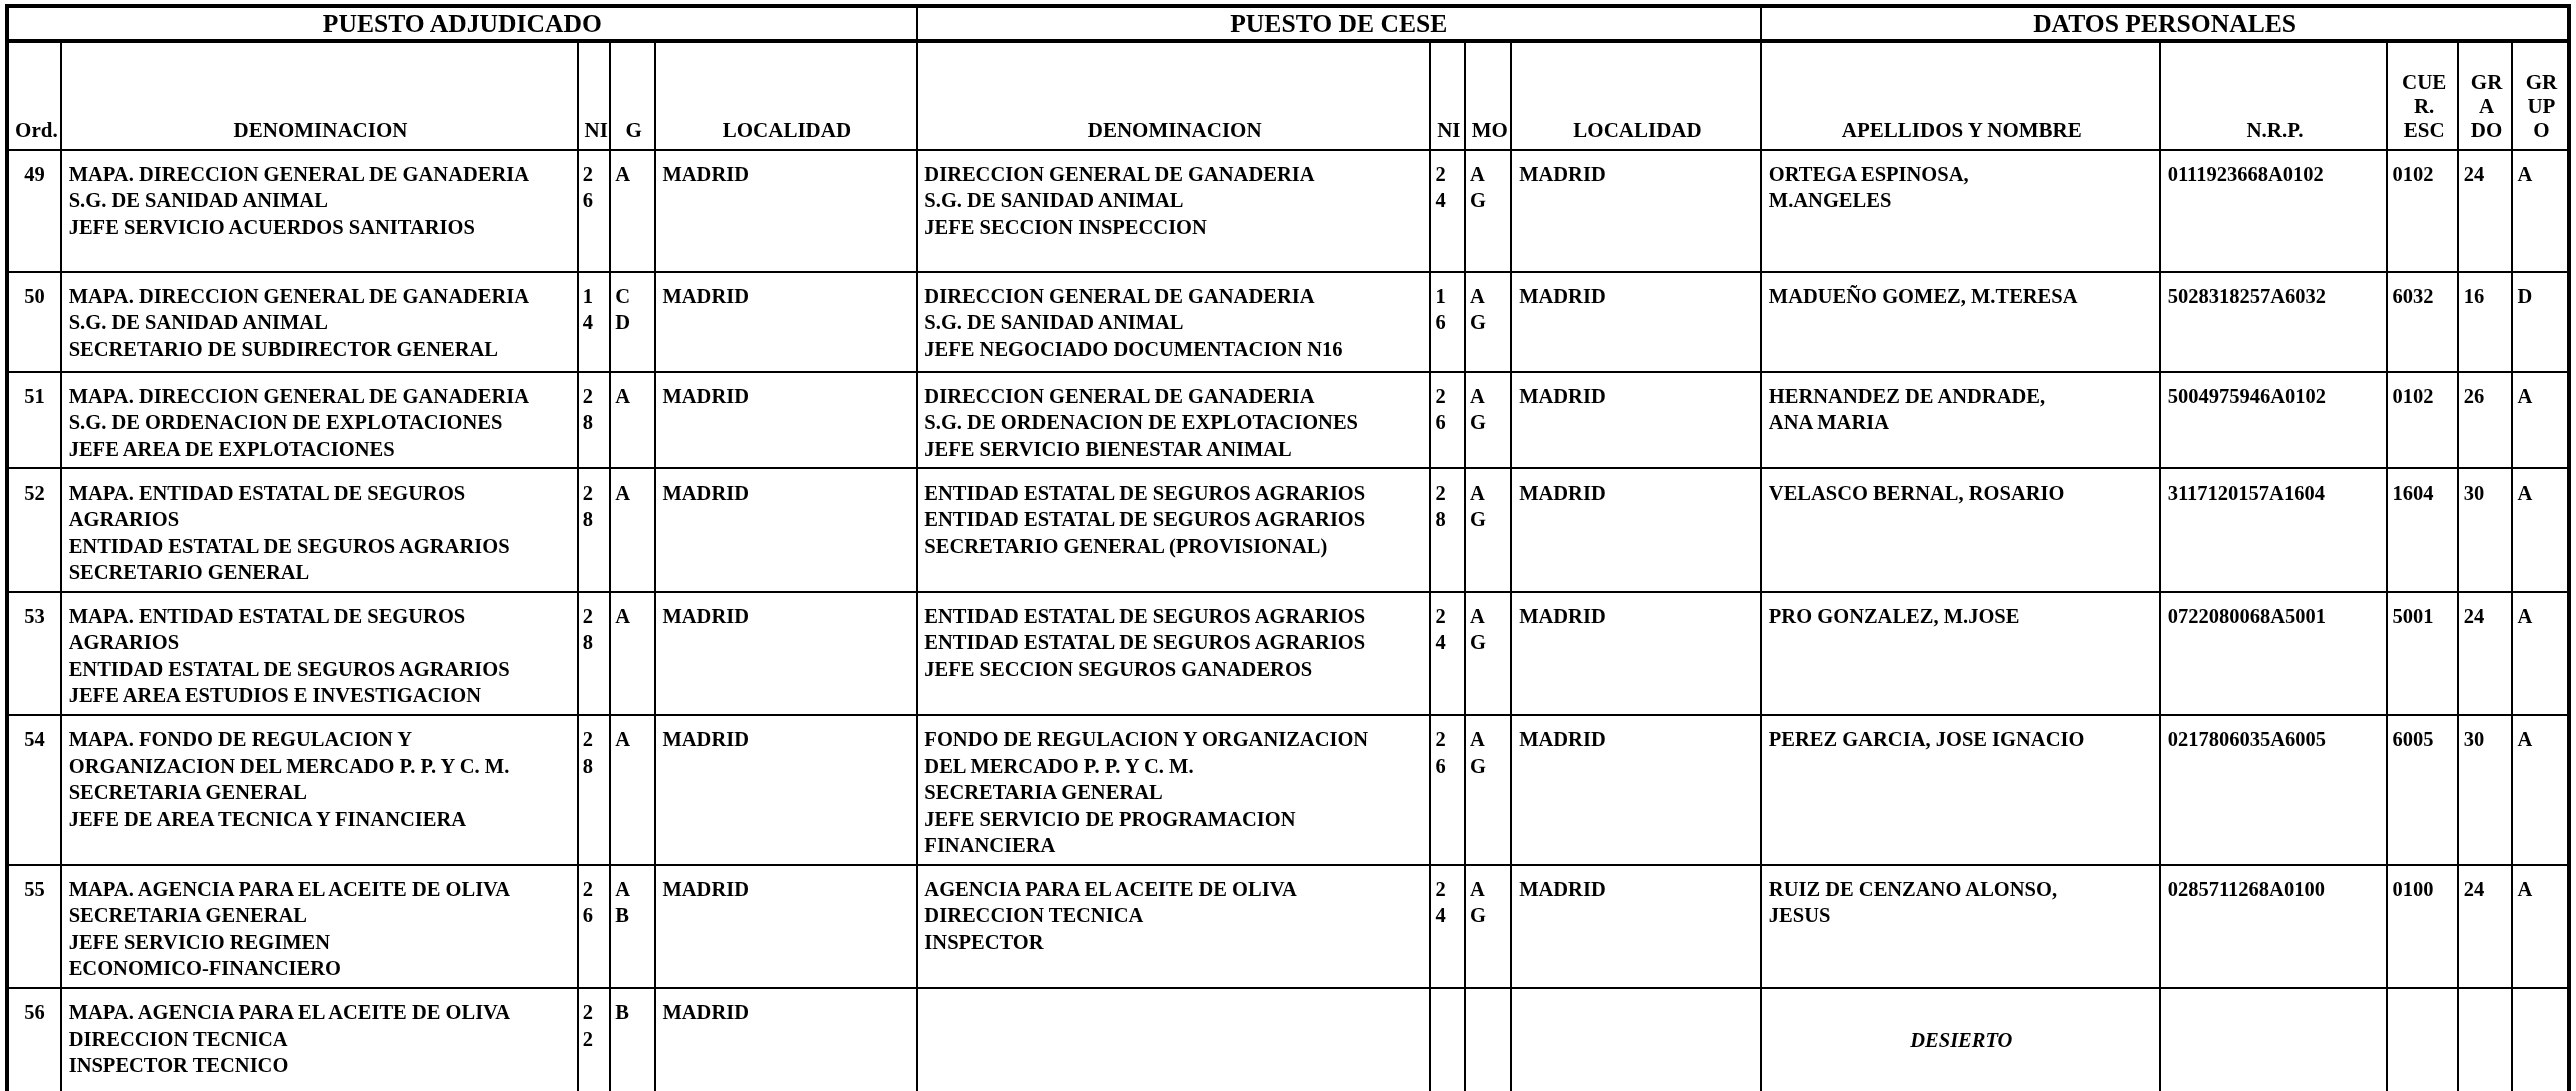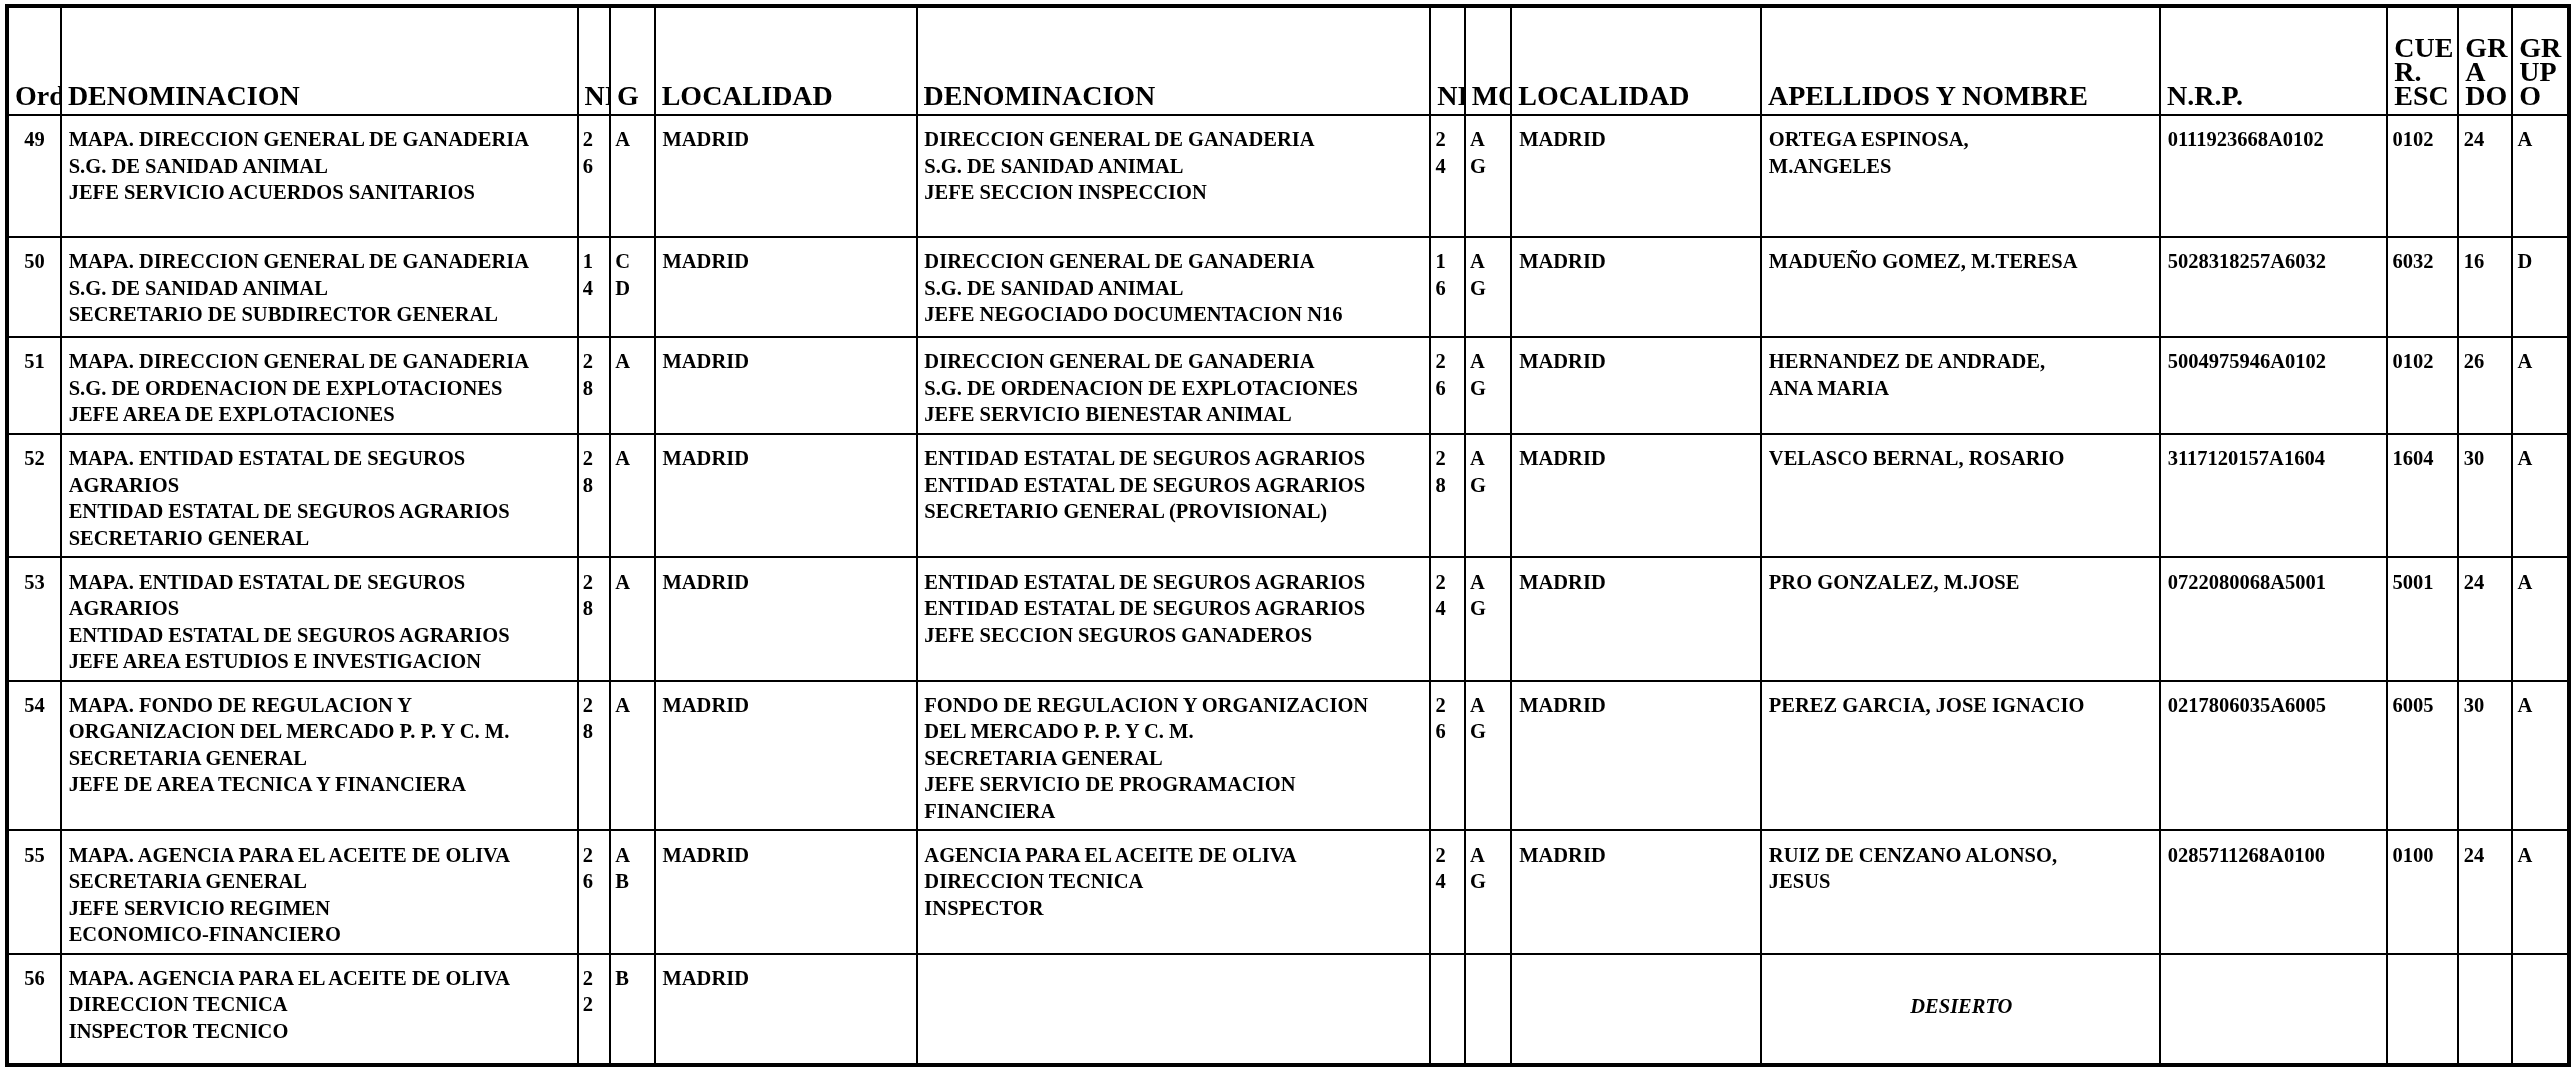--- a/index.html
+++ b/index.html
@@ -23,23 +23,23 @@
     border: 4.3px solid #000;
     font-weight: 700;
   }
   th, td {
     border: 2.6px solid #000;
     box-sizing: border-box;
     overflow: hidden;
   }
   thead th {
     font-weight: 700;
-    text-align: left;
+    text-align: center;
     vertical-align: bottom;
-    font-size: 28px;
+    font-size: 21px;
     line-height: 24px;
     padding: 3.4px 3.4px 6.8px 6px;
     white-space: pre-line;
   }
   thead tr.group-row th {
     text-align: center;
     vertical-align: middle;
     font-size: 25.6px;
     line-height: 27px;
     padding: 1.7px 3.4px;
@@ -82,20 +82,25 @@
         <col style="width:34px">
         <col style="width:46px">
         <col style="width:246px">
     <col style="width:393px">
         <col style="width:224px">
         <col style="width:70px">
         <col style="width:53px">
         <col style="width:56px">
   </colgroup>
   <thead>
+    <tr class="group-row">
+      <th colspan="5">PUESTO ADJUDICADO</th>
+      <th colspan="4">PUESTO DE CESE</th>
+      <th colspan="5">DATOS PERSONALES</th>
+    </tr>
     <tr class="colhead-row">
       <th>Ord.</th>
       <th>DENOMINACION</th>
       <th>NI</th>
       <th>G</th>
       <th>LOCALIDAD</th>
       <th>DENOMINACION</th>
       <th>NI</th>
       <th>MO</th>
       <th>LOCALIDAD</th>

